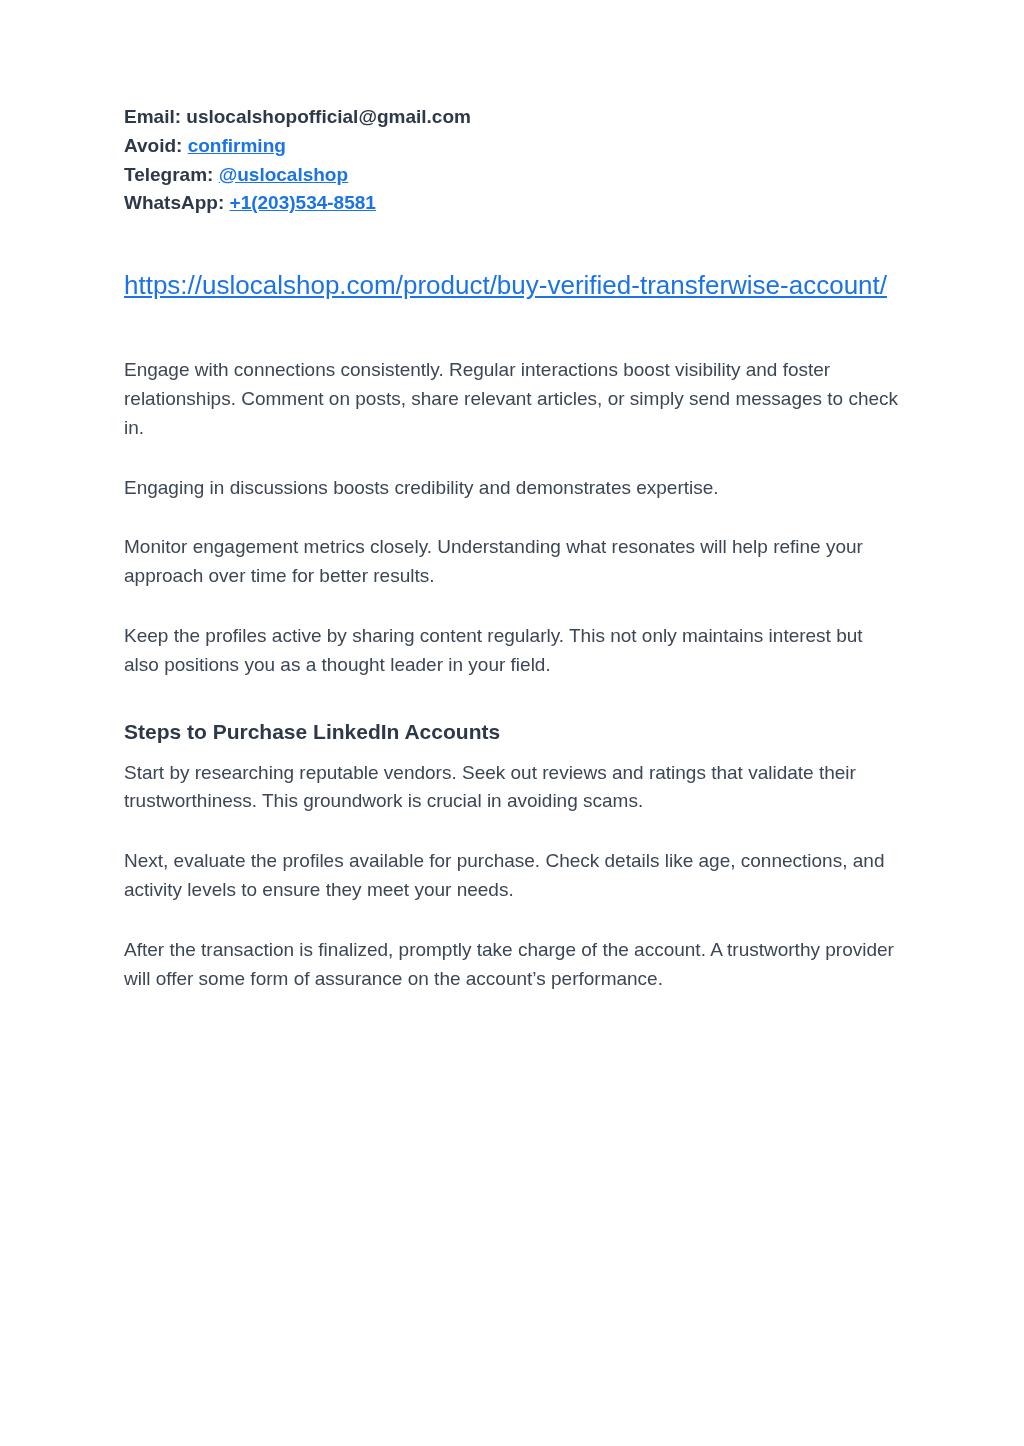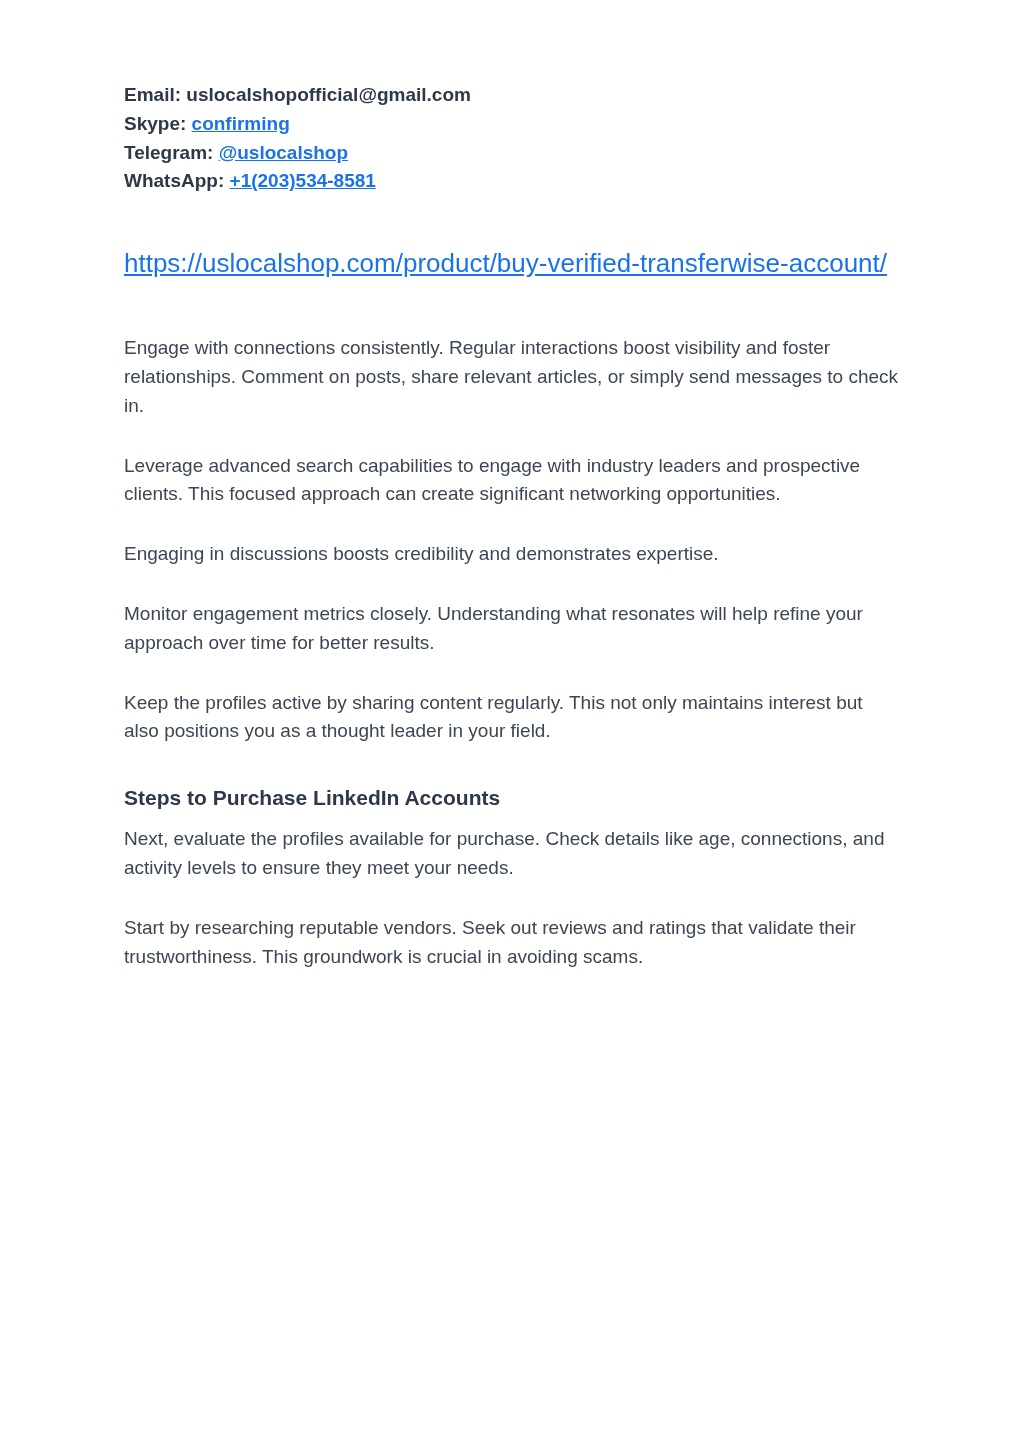--- a/index.html
+++ b/index.html
@@ -10,21 +10,21 @@
     background: #ffffff;
     overflow: hidden;
   }
   body {
     font-family: "Liberation Sans", sans-serif;
   }
   .page {
     box-sizing: border-box;
     width: 1024px;
     height: 1238px;
-    padding: 81px 124px 0 124px;
+    padding: 103px 124px 0 124px;
     color: var(--text-color, #3c4654);
     font-size: 19px;
     line-height: 28.8px;
   }
   .contact {
     font-weight: 700;
     color: var(--bold-color, #2d3848);
   }
   .contact .line { white-space: pre-wrap; }
   a {
@@ -51,32 +51,32 @@
     margin: 37px 0 12px 0;
   }
 </style>
 </head>
 <body style="background: rgb(255, 255, 255);">
 
 <div class="page">
 
   <div class="contact">
     <div class="line"><span>Email: </span><span>uslocalshopofficial@gmail.com</span></div>
-    <div class="line"><span>Skype: </span><a>confirming</a></div>
+    <div class="line"><span>Avoid: </span><a>confirming</a></div>
     <div class="line"><span>Telegram</span><span>: </span><a>@uslocalshop</a></div>
     <div class="line"><span>WhatsApp: </span><a>+1(203)534-8581</a></div>
   </div>
 
   <div class="product-url"><a>https://uslocalshop.com/product/buy-verified-transferwise-account/</a></div>
 
   <p class="first-body">Engage with connections consistently. Regular interactions boost visibility and foster relationships. Comment on posts, share relevant articles, or simply send messages to check in.</p>
-  <p>Leverage advanced search capabilities to engage with industry leaders and prospective clients. This focused approach can create significant networking opportunities.</p>
   <p>Engaging in discussions boosts credibility and demonstrates expertise.</p>
   <p>Monitor engagement metrics closely. Understanding what resonates will help refine your approach over time for better results.</p>
   <p>Keep the profiles active by sharing content regularly. This not only maintains interest but also positions you as a thought leader in your field.</p>
 
   <h2 class="section-heading">Steps to Purchase LinkedIn Accounts</h2>
 
 
+  <p>Start by researching reputable vendors. Seek out reviews and ratings that validate their trustworthiness. This groundwork is crucial in avoiding scams.</p>
   <p>Next, evaluate the profiles available for purchase. Check details like age, connections, and activity levels to ensure they meet your needs.</p>
-  <p>Start by researching reputable vendors. Seek out reviews and ratings that validate their trustworthiness. This groundwork is crucial in avoiding scams.</p>
+  <p>After the transaction is finalized, promptly take charge of the account. A trustworthy provider will offer some form of assurance on the account’s performance.</p>
 
 </div>
 
 </body></html>

